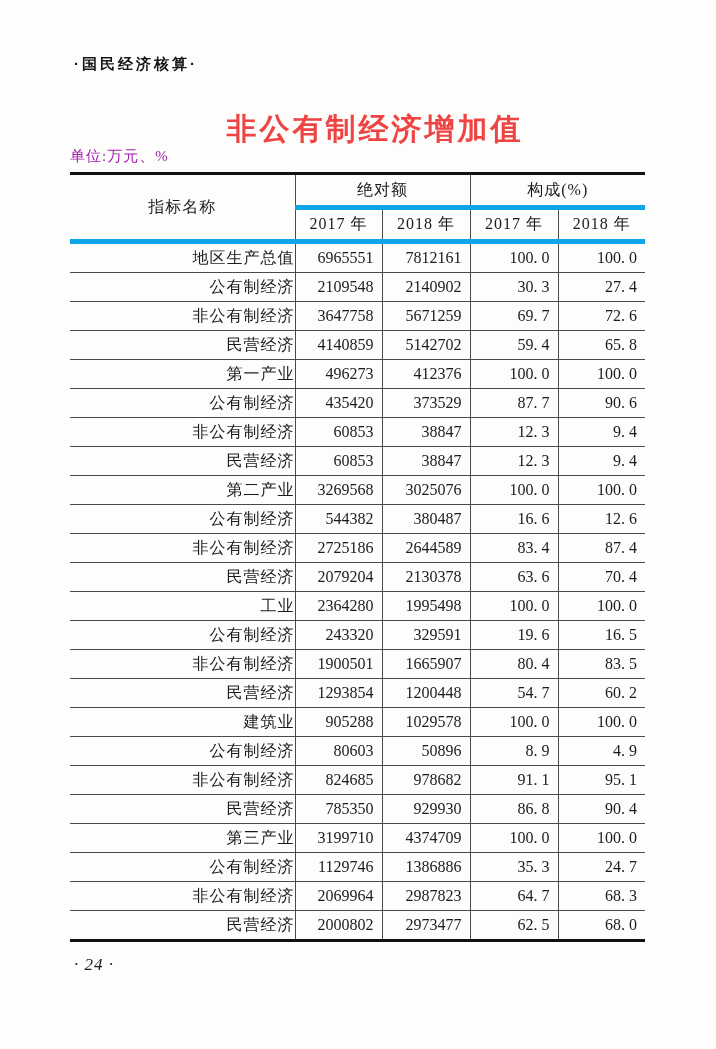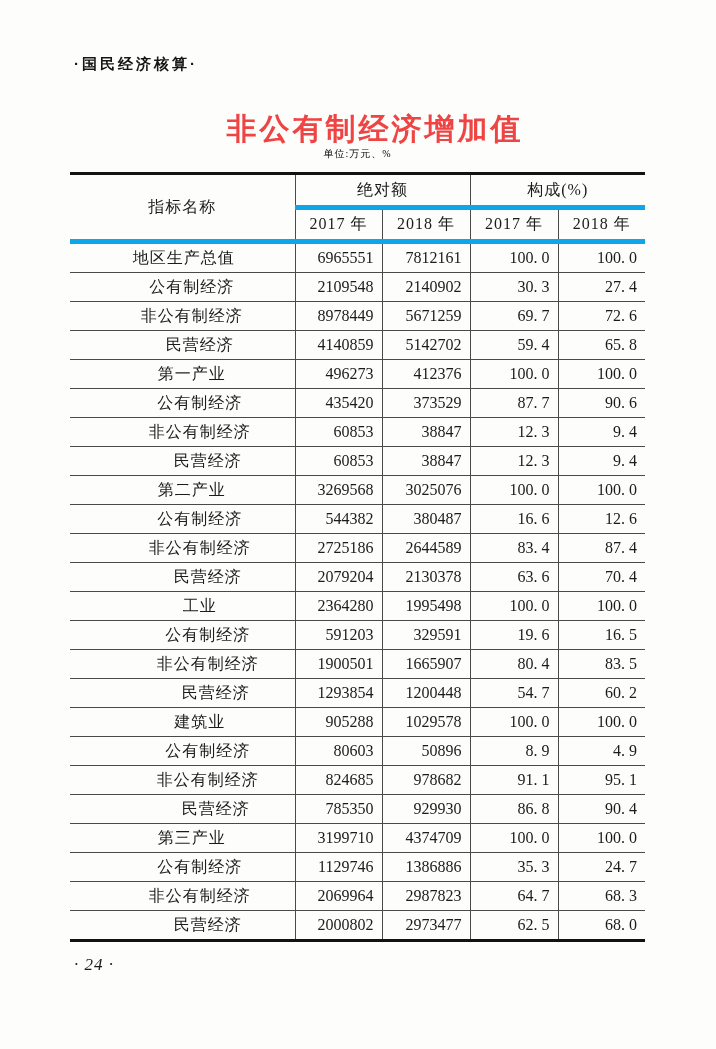--- a/index.html
+++ b/index.html
@@ -37,24 +37,24 @@
     font-weight: bold;
     font-size: 30px;
     letter-spacing: 3px;
     color: #ef4444;
   }
   .unit-label {
     position: absolute;
     left: 70px;
     top: 147px;
     width: 575px;
-    text-align: center;
-    font-size: 10px;
+    text-align: left;
+    font-size: 15px;
     letter-spacing: 1px;
-    color: #000000;
+    color: #a21caf;
   }
   table.stat-table {
     position: absolute;
     left: 70px;
     top: 172px;
     width: 575px;
     border-collapse: collapse;
     table-layout: fixed;
     border-top: 3px solid #121212;
     border-bottom: 3px solid #121212;
@@ -87,21 +87,21 @@
     height: 30px;
   }
   .stat-table tbody td {
     border-bottom: 1px solid #4a4a4a;
     height: 28px;
   }
   .stat-table tbody tr:last-child td {
     border-bottom: none;
   }
   .stat-table td.lbl {
-    text-align: center;
+    text-align: right;
     letter-spacing: 1px;
   }
   .stat-table td.num {
     text-align: right;
     padding-right: 8px;
     font-family: "Liberation Serif", "DejaVu Serif", serif;
   }
   .page-number {
     position: absolute;
     left: 74px;
@@ -154,21 +154,21 @@
         </tr>
         <tr>
           <td class="lbl no-left" style="padding-left: 19px;">公有制经济</td>
           <td class="num">2109548</td>
           <td class="num">2140902</td>
           <td class="num">30. 3</td>
           <td class="num">27. 4</td>
         </tr>
         <tr>
           <td class="lbl no-left" style="padding-left: 19px;">非公有制经济</td>
-          <td class="num">8978449</td>
+          <td class="num">3647758</td>
           <td class="num">5671259</td>
           <td class="num">69. 7</td>
           <td class="num">72. 6</td>
         </tr>
         <tr>
           <td class="lbl no-left" style="padding-left: 35px;">民营经济</td>
           <td class="num">4140859</td>
           <td class="num">5142702</td>
           <td class="num">59. 4</td>
           <td class="num">65. 8</td>
@@ -231,21 +231,21 @@
         </tr>
         <tr>
           <td class="lbl no-left" style="padding-left: 35px;">工业</td>
           <td class="num">2364280</td>
           <td class="num">1995498</td>
           <td class="num">100. 0</td>
           <td class="num">100. 0</td>
         </tr>
         <tr>
           <td class="lbl no-left" style="padding-left: 51px;">公有制经济</td>
-          <td class="num">591203</td>
+          <td class="num">243320</td>
           <td class="num">329591</td>
           <td class="num">19. 6</td>
           <td class="num">16. 5</td>
         </tr>
         <tr>
           <td class="lbl no-left" style="padding-left: 51px;">非公有制经济</td>
           <td class="num">1900501</td>
           <td class="num">1665907</td>
           <td class="num">80. 4</td>
           <td class="num">83. 5</td>

